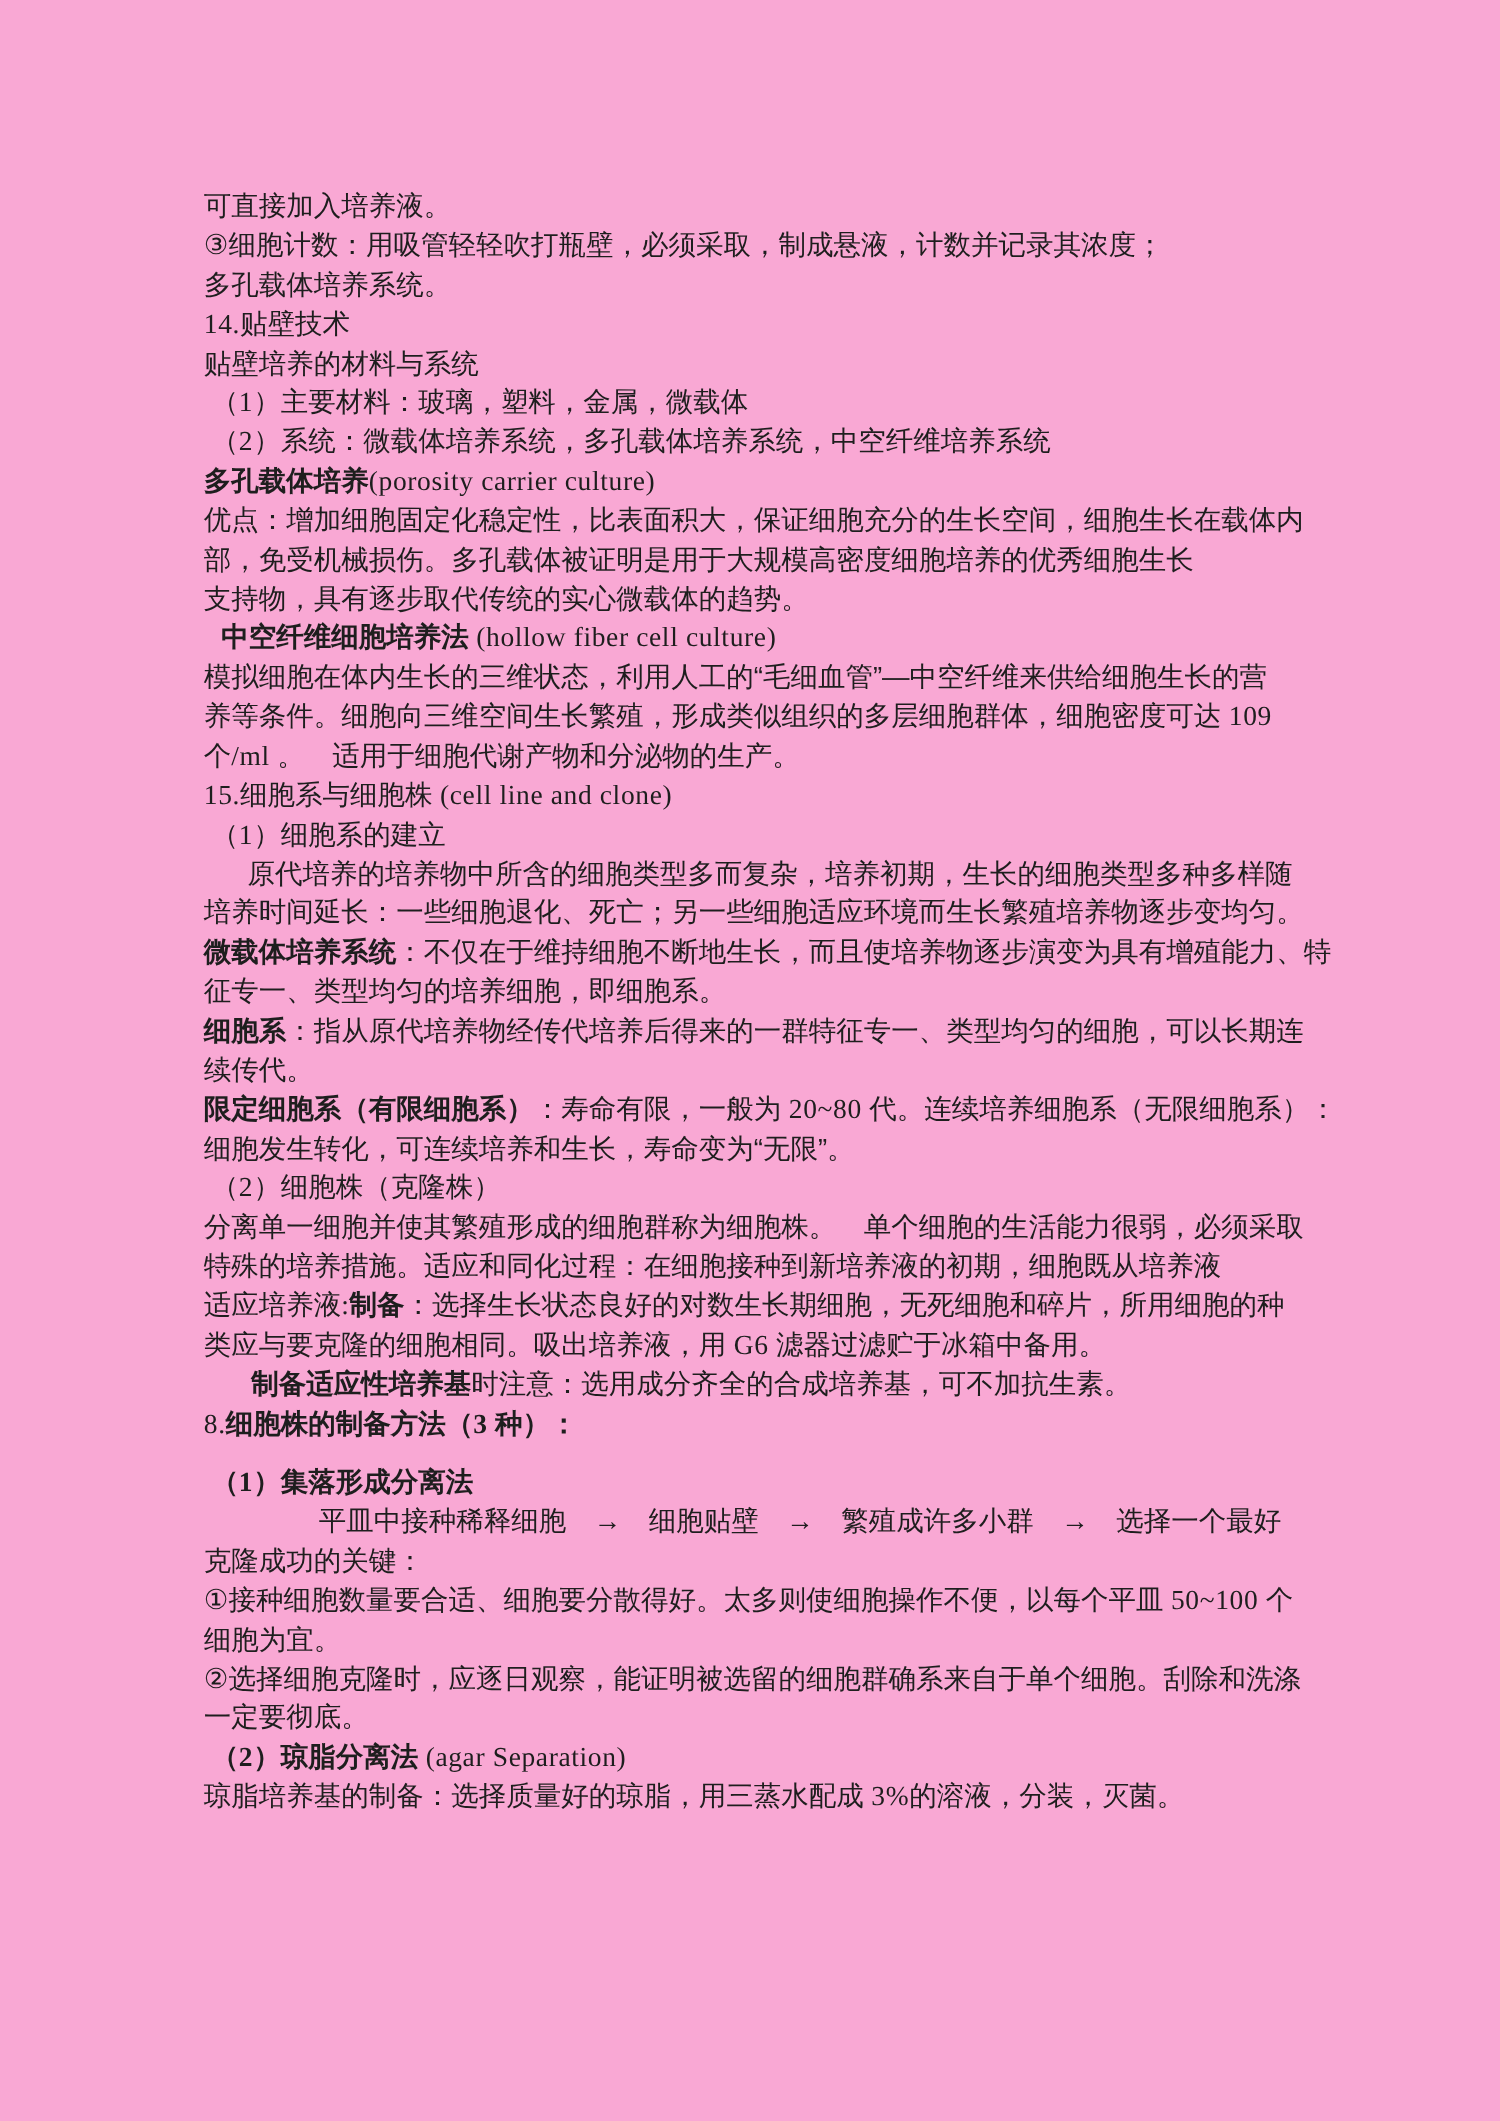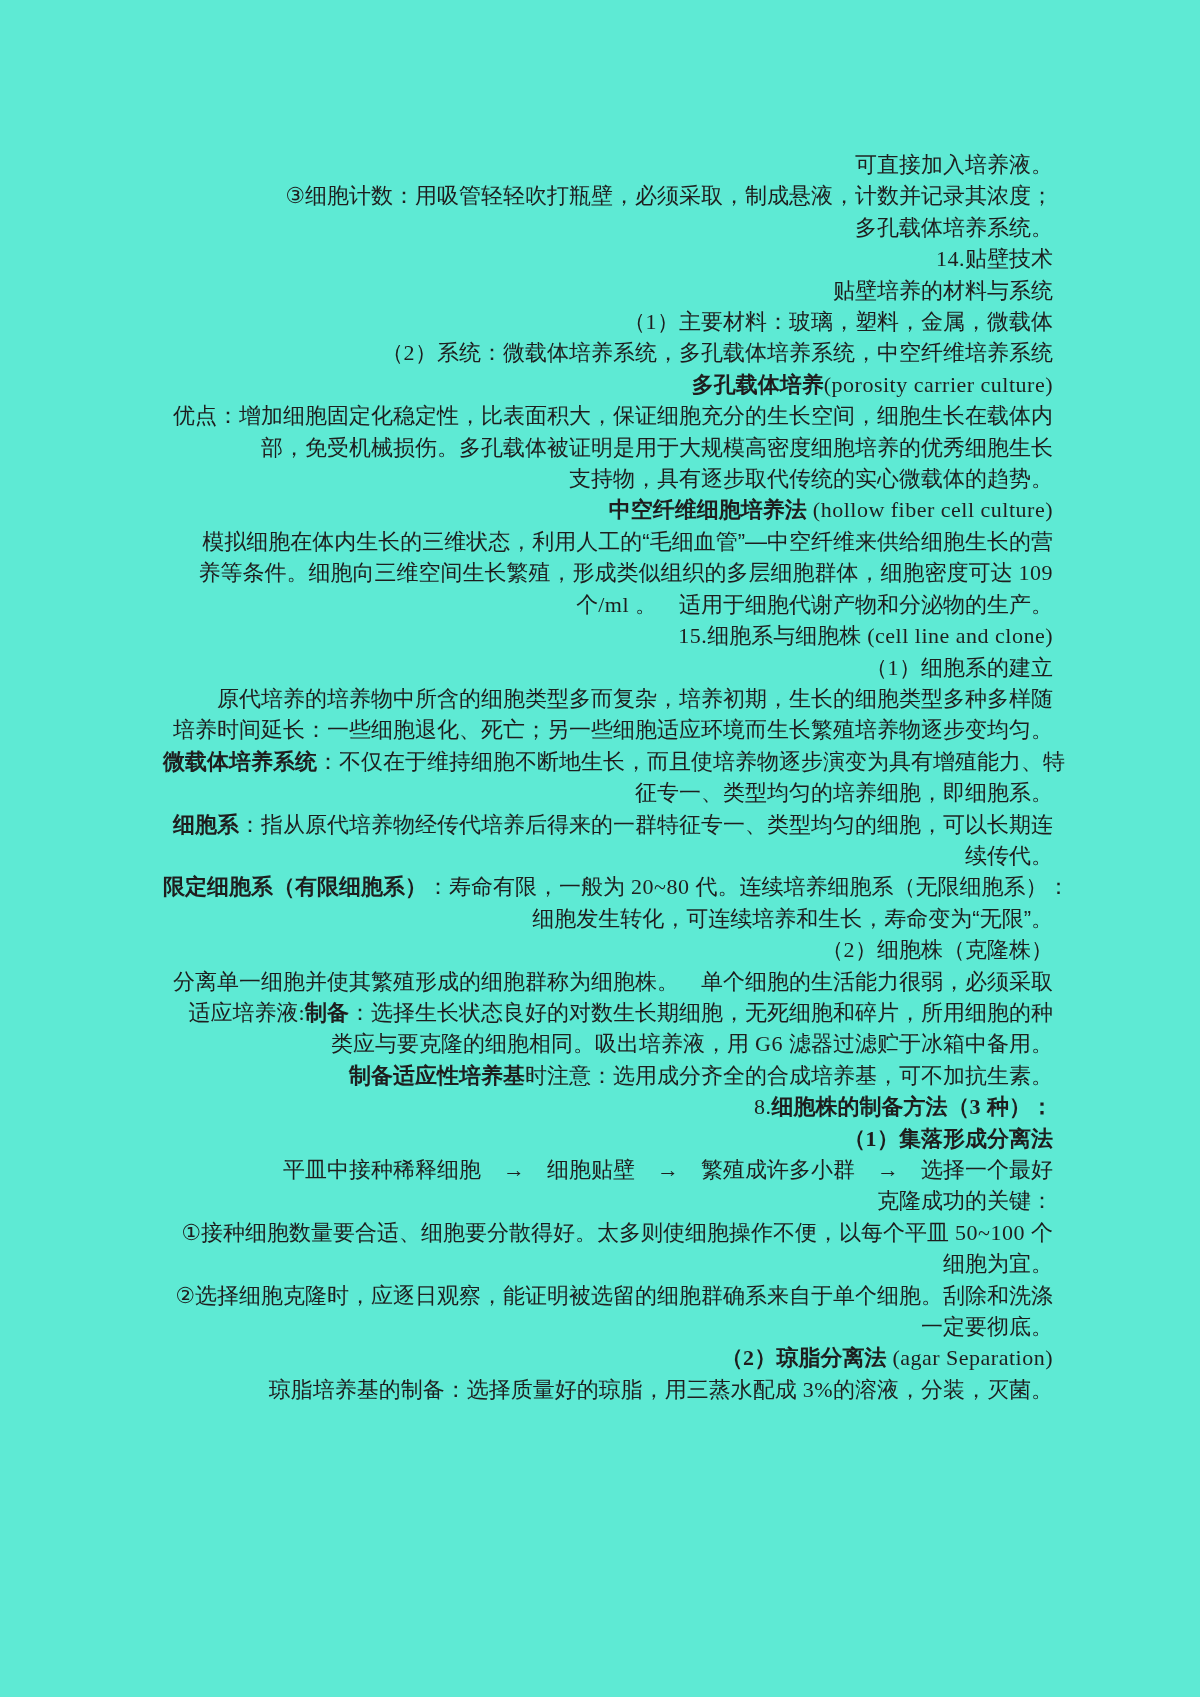--- a/index.html
+++ b/index.html
@@ -9,22 +9,21 @@
   }
   body {
     width: 1200px;
     height: 1697px;
     position: relative;
     overflow: hidden;
   }
   .page {
     position: absolute;
     inset: 0;
-    background: #5eead4;
-    text-align: right;
+    background: #f9a8d4;
   }
   .doc {
     position: absolute;
     left: 163px;
     top: 149px;
     width: 890px;
     font-family: "Liberation Sans", "DejaVu Sans", sans-serif;
     font-size: 22px;
     color: #1e1e1e;
   }
@@ -65,25 +64,26 @@
       <div class="line" style="padding-left: 35px;"><span class="seg">原代培养的培养物中所含的细胞类型多而复杂，培养初期，生长的细胞类型多种多样随</span></div>
       <div class="line"><span class="seg">培养时间延长：一些细胞退化、死亡；另一些细胞适应环境而生长繁殖培养物逐步变均匀。</span></div>
       <div class="line"><span class="seg bold">微载体培养系统</span><span class="seg">：不仅在于维持细胞不断地生长，而且使培养物逐步演变为具有增殖能力、特</span></div>
       <div class="line"><span class="seg">征专一、类型均匀的培养细胞，即细胞系。</span></div>
       <div class="line"><span class="seg bold">细胞系</span><span class="seg">：指从原代培养物经传代培养后得来的一群特征专一、类型均匀的细胞，可以长期连</span></div>
       <div class="line"><span class="seg">续传代。</span></div>
       <div class="line"><span class="seg bold">限定细胞系（有限细胞系）</span><span class="seg">：寿命有限，一般为<span class="lat"> 20~80 </span>代。连续培养细胞系（无限细胞系）：</span></div>
       <div class="line"><span class="seg">细胞发生转化，可连续培养和生长，寿命变为“无限”。</span></div>
       <div class="line" style="padding-left: 6px;"><span class="seg">（<span class="lat">2</span>）细胞株（克隆株）</span></div>
       <div class="line"><span class="seg">分离单一细胞并使其繁殖形成的细胞群称为细胞株。　单个细胞的生活能力很弱，必须采取</span></div>
+      <div class="line"><span class="seg">特殊的培养措施。适应和同化过程：在细胞接种到新培养液的初期，细胞既从培养液</span></div>
       <div class="line"><span class="seg">适应培养液<span class="lat">:</span></span><span class="seg bold">制备</span><span class="seg">：选择生长状态良好的对数生长期细胞，无死细胞和碎片，所用细胞的种</span></div>
       <div class="line"><span class="seg">类应与要克隆的细胞相同。吸出培养液，用<span class="lat"> G6 </span>滤器过滤贮于冰箱中备用。</span></div>
       <div class="line" style="padding-left: 38px;"><span class="seg bold">制备适应性培养基</span><span class="seg">时注意：选用成分齐全的合成培养基，可不加抗生素。</span></div>
       <div class="line"><span class="seg"><span class="lat">8.</span></span><span class="seg bold">细胞株的制备方法（<span class="lat">3 </span>种）：</span></div>
-      <div class="line" style="padding-left: 6px;"><span class="seg bold">（<span class="lat">1</span>）集落形成分离法</span></div>
+      <div class="line" style="padding-left: 6px; margin-top: 16px;"><span class="seg bold">（<span class="lat">1</span>）集落形成分离法</span></div>
       <div class="line" style="padding-left: 92px;"><span class="seg">平皿中接种稀释细胞　→　细胞贴壁　→　繁殖成许多小群　→　选择一个最好</span></div>
       <div class="line"><span class="seg">克隆成功的关键：</span></div>
       <div class="line"><span class="seg">①接种细胞数量要合适、细胞要分散得好。太多则使细胞操作不便，以每个平皿<span class="lat"> 50~100 </span>个</span></div>
       <div class="line"><span class="seg">细胞为宜。</span></div>
       <div class="line"><span class="seg">②选择细胞克隆时，应逐日观察，能证明被选留的细胞群确系来自于单个细胞。刮除和洗涤</span></div>
       <div class="line"><span class="seg">一定要彻底。</span></div>
       <div class="line" style="padding-left: 6px;"><span class="seg bold">（<span class="lat">2</span>）琼脂分离法</span><span class="seg"><span class="lat"> (agar Separation)</span></span></div>
       <div class="line"><span class="seg">琼脂培养基的制备：选择质量好的琼脂，用三蒸水配成<span class="lat"> 3%</span>的溶液，分装，灭菌。</span></div>
     </div>
 </div>

